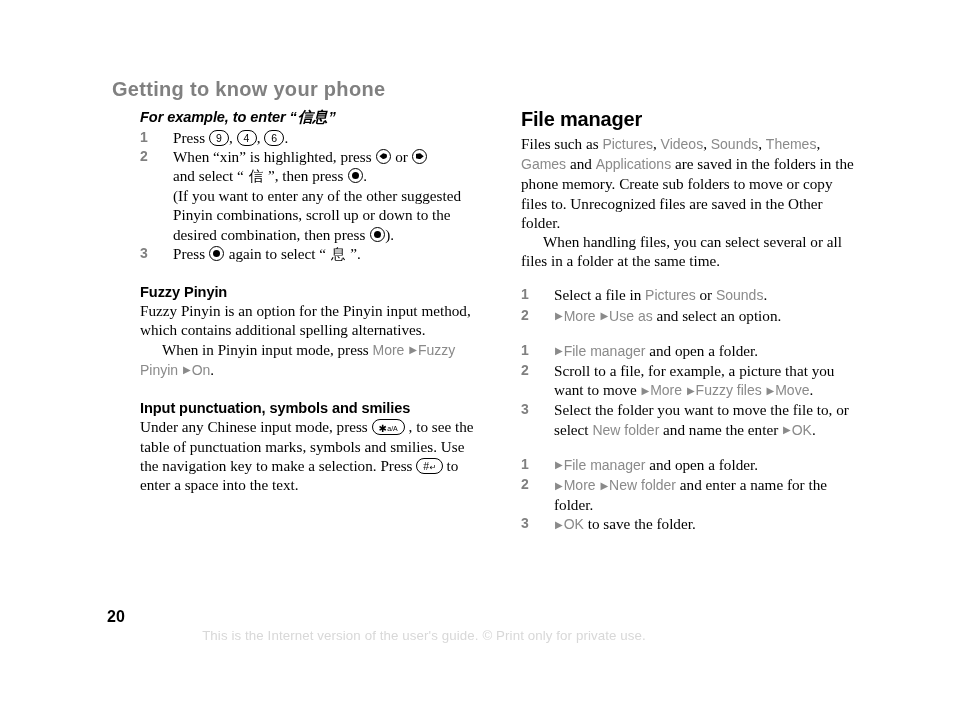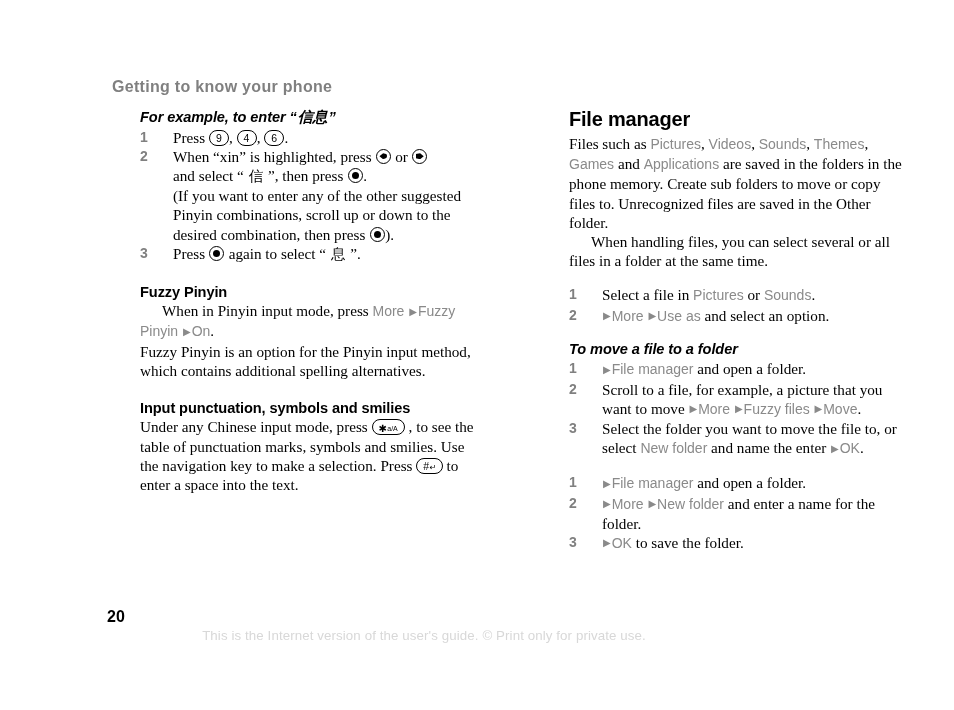--- a/index.html
+++ b/index.html
@@ -16,39 +16,39 @@
     overflow: hidden;
   }
 
   
   .running-header {
     position: absolute;
     left: 112px;
     top: 78px;
     font-family: "Liberation Sans", sans-serif;
     font-weight: bold;
-    font-size: 16px;
+    font-size: 20px;
     letter-spacing: 0.3px;
     color: #808080;
     white-space: nowrap;
   }
 
   
   .page-body {
     position: absolute;
     left: 0;
     top: 108px;
     width: 954px;
   }
   .col {
     position: absolute;
     top: 0;
   }
   .col-left  { left: 140px; width: 340px; }
-  .col-right { left: 521px; width: 340px; margin-left: 48px; }
+  .col-right { left: 521px; width: 340px; }
 
   
   h2.section-title {
     font-family: "Liberation Sans", sans-serif;
     font-weight: bold;
     font-size: 20px;
     margin: 0 0 3px 0;
     letter-spacing: -0.2px;
     line-height: 1.15;
   }
@@ -246,24 +246,24 @@
       </li>
 
       <li>
         <span class="step-num">3</span><span>Press </span><span class="navkey select"></span><span> again to select “ </span><span class="cjk">息</span><span> ”.</span>
       </li>
     </ol>
 
     <div class="block-gap-lg"></div>
 
     <h3 class="sub-title">Fuzzy Pinyin</h3>
+    <p class="body-text">Fuzzy Pinyin is an option for the Pinyin input method, which contains additional spelling alternatives.</p>
     <p class="body-text indent"><span>When in Pinyin input mode, press </span><span class="ui">More</span>
       <span class="arrow">▶</span><span class="ui">Fuzzy Pinyin</span>
       <span class="arrow">▶</span><span class="ui">On</span><span>.</span></p>
-    <p class="body-text">Fuzzy Pinyin is an option for the Pinyin input method, which contains additional spelling alternatives.</p>
 
     <div class="block-gap-lg"></div>
 
     <h3 class="sub-title">Input punctuation, symbols and smilies</h3>
     <p class="body-text"><span>Under any Chinese input mode, press </span><span class="key"><span class="star">✱</span><span class="small">a/A</span></span><span> , to see the table of punctuation marks, symbols and smilies. Use the navigation key to make a selection. Press </span><span class="key"><span>#</span><span class="hashsym">↵</span></span><span> to enter a space into the text.</span></p>
   </div>
 
   <div class="col col-right">
 
     <h2 class="section-title">File manager</h2>
@@ -279,21 +279,20 @@
         <span class="step-num">1</span><span>Select a file in </span><span class="ui">Pictures</span><span> or </span><span class="ui">Sounds</span><span>.</span>
       </li>
       <li>
         <span class="step-num">2</span><span class="arrow">▶</span><span class="ui">More</span>
         <span class="arrow">▶</span><span class="ui">Use as</span><span> and select an option.</span>
       </li>
     </ol>
 
     <div class="block-gap-md"></div>
 
-    <h3 class="proc-title">To move a file to a folder</h3>
     <ol class="steps">
       <li>
         <span class="step-num">1</span><span class="arrow">▶</span><span class="ui">File manager</span><span> and open a folder.</span>
       </li>
       <li>
         <span class="step-num">2</span><span>Scroll to a file, for example, a picture that you want to move </span><span class="arrow">▶</span><span class="ui">More</span>
         <span class="arrow">▶</span><span class="ui">Fuzzy files</span>
         <span class="arrow">▶</span><span class="ui">Move</span><span>.</span>
       </li>
       <li>

